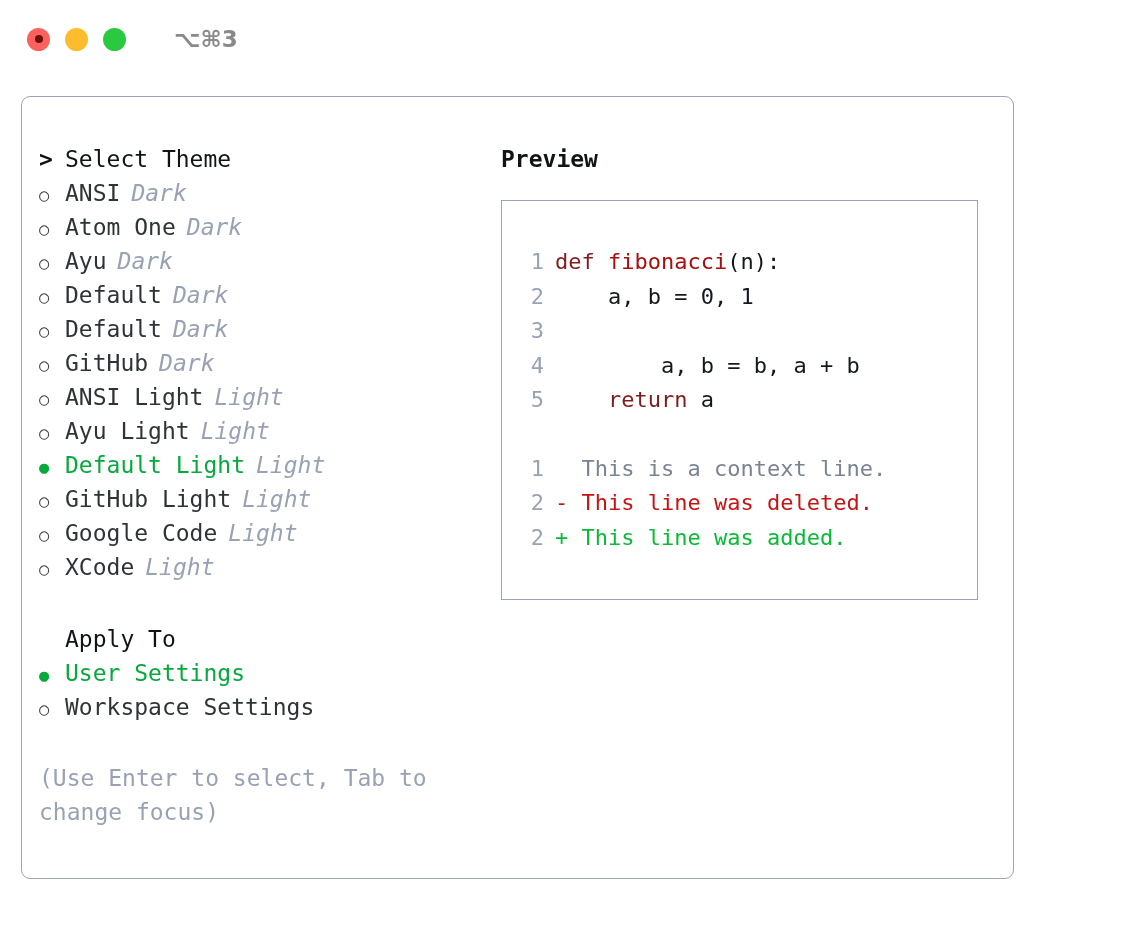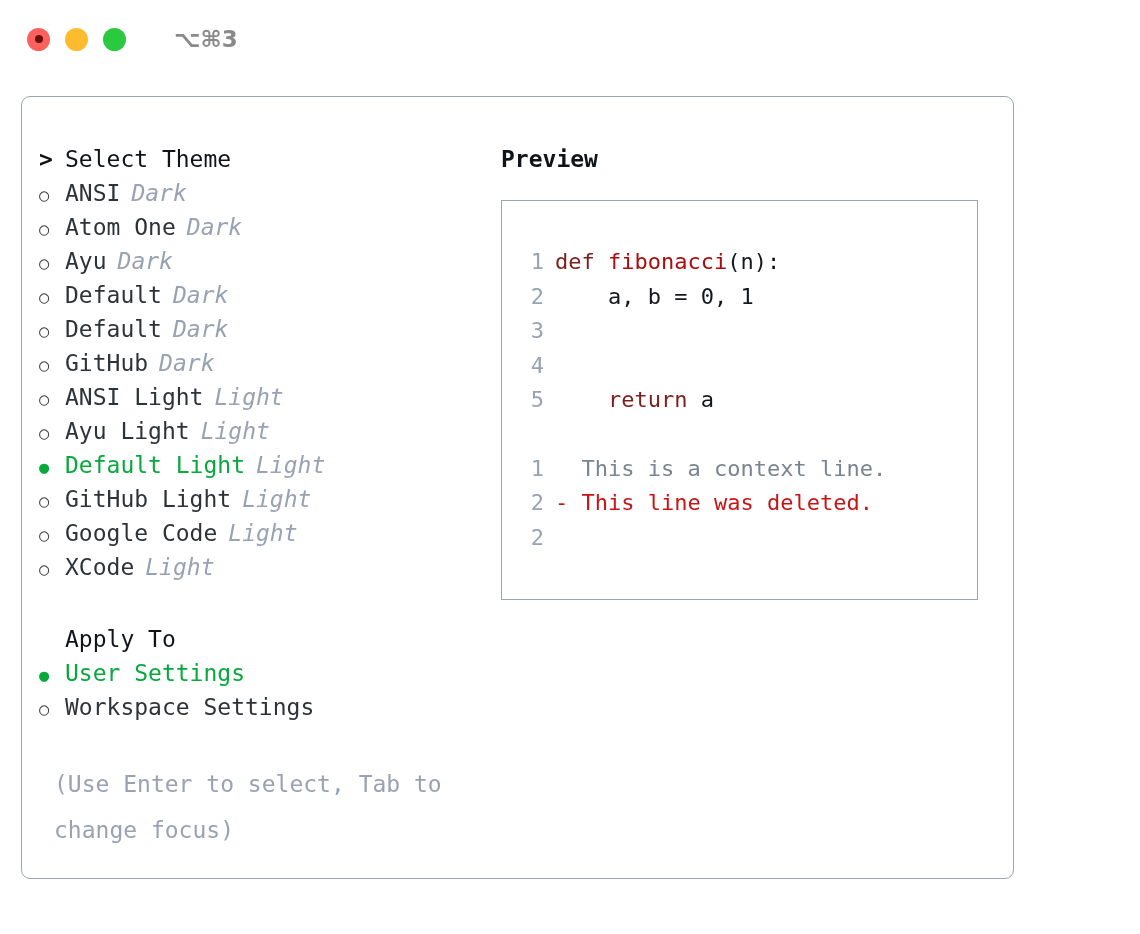--- a/index.html
+++ b/index.html
@@ -128,25 +128,25 @@
   .label.selected { color: #07a93c; }
   .tag {
     color: #98a2b3;
     margin-left: 11px;
     font-style: italic;
   }
   .row.spacer { height: 38px; }
 
   #hint {
     position: absolute;
-    left: 32px;
+    left: 17px;
     top: 664px;
     width: 420px;
     font-size: 23px;
-    line-height: 46px;
+    line-height: 34px;
     color: #98a2b3;
     white-space: pre-wrap;
   }
 
   
   #right-col {
     position: absolute;
     left: 479px;
     top: 45px;
     width: 490px;
@@ -252,28 +252,28 @@
       <div id="hint">(Use Enter to select, Tab to change focus)</div>
 
       <div id="right-col">
         <div id="preview-title">Preview</div>
         <div id="preview-box">
           <div id="code-area">
             <div id="code-lines">
                 <div class="code-line"><span class="lineno">1</span><span class="code-text"><span class="tok-kw">def </span><span class="tok-fn">fibonacci</span><span class="tok-pl">(n):</span></span></div>
                 <div class="code-line"><span class="lineno">2</span><span class="code-text"><span class="tok-pl">    a, b = 0, 1</span></span></div>
                 <div class="code-line"><span class="lineno">3</span></div>
-                <div class="code-line"><span class="lineno">4</span></div>
+                <div class="code-line"><span class="lineno">4</span><span class="code-text"><span class="tok-pl">        a, b = b, a + b</span></span></div>
                 <div class="code-line"><span class="lineno">5</span><span class="code-text"><span class="tok-pl">    </span><span class="tok-kw">return</span><span class="tok-pl"> a</span></span></div>
               </div>
             <div class="code-line gap"></div>
             <div id="diff-lines">
                 <div class="code-line"><span class="lineno">1</span><span class="code-text diff-ctx">  This is a context line.</span></div>
                 <div class="code-line"><span class="lineno">2</span><span class="code-text diff-del">- This line was deleted.</span></div>
-                <div class="code-line"><span class="lineno">2</span></div>
+                <div class="code-line"><span class="lineno">2</span><span class="code-text diff-add">+ This line was added.</span></div>
               </div>
           </div>
         </div>
       </div>
 
     </div>
   </div>
 </div>
 
 </body></html>

